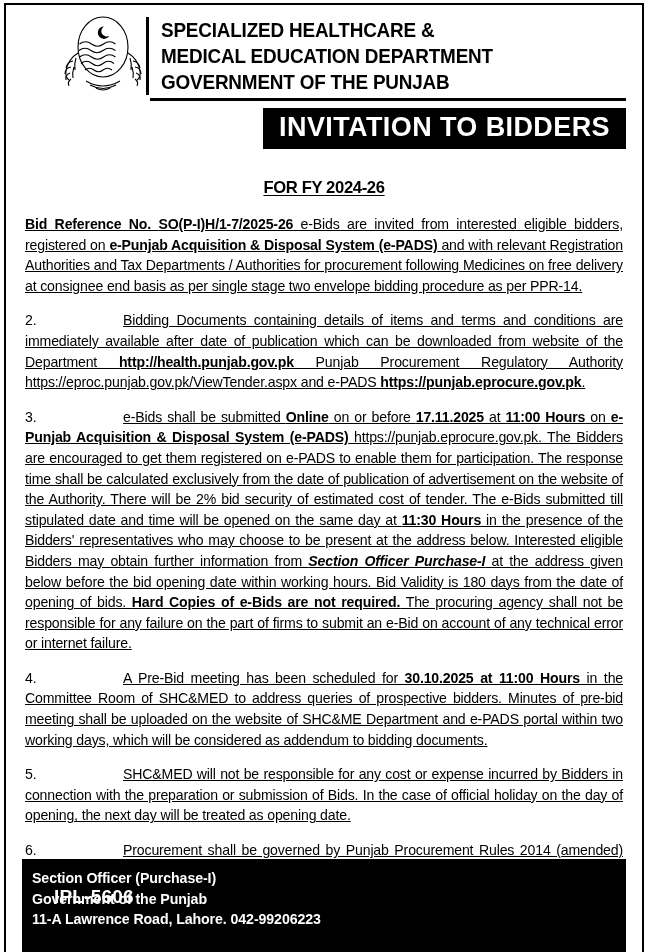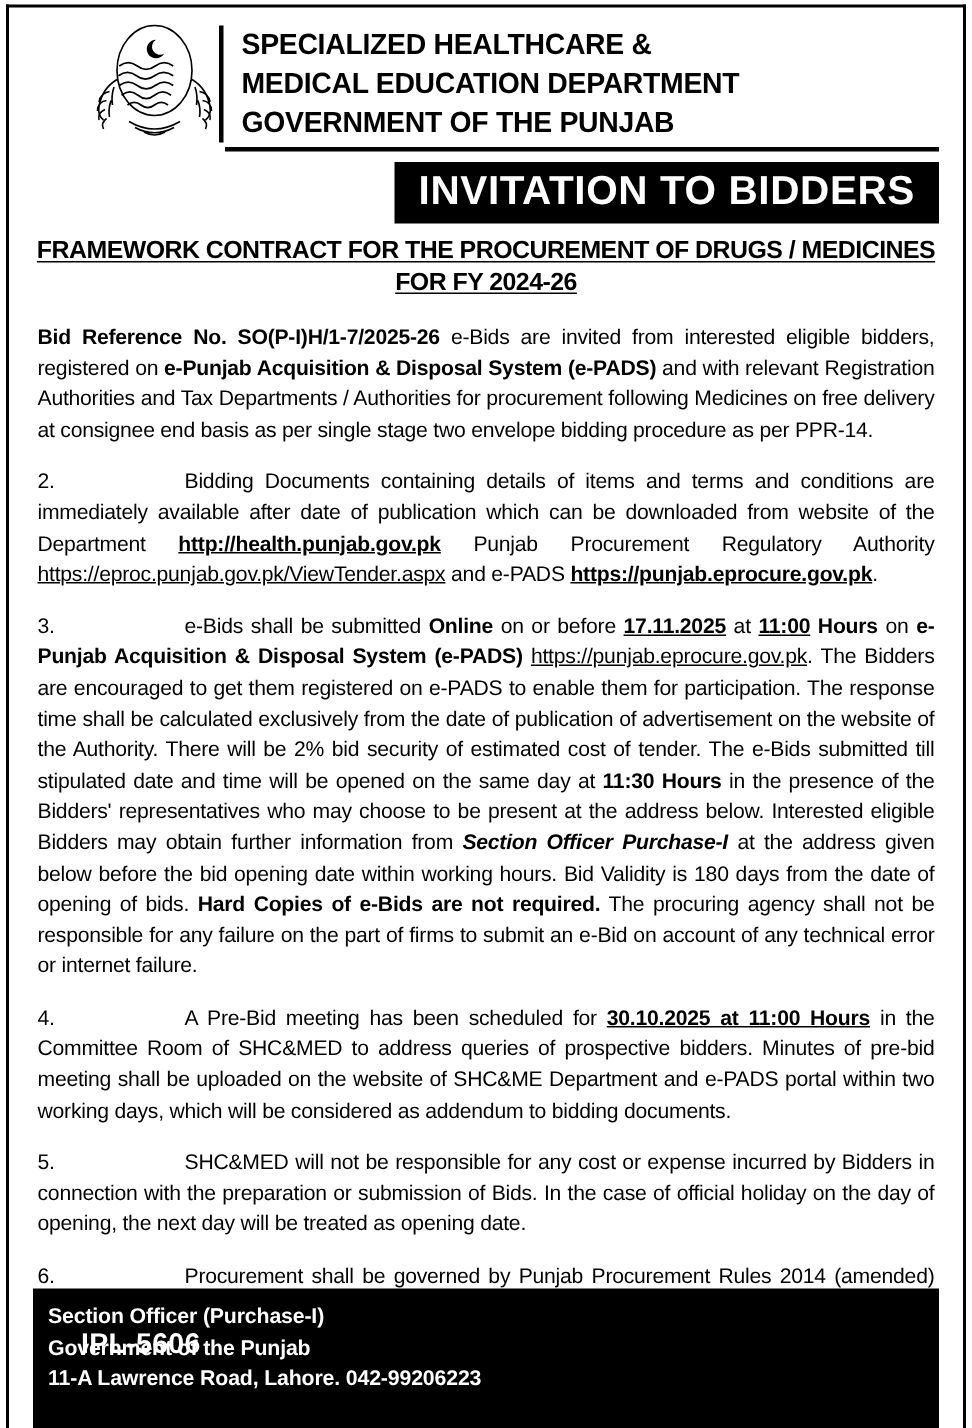--- a/index.html
+++ b/index.html
@@ -109,20 +109,21 @@
     margin-top: 16px;
     padding: 0 3px;
   }
   p.para {
     margin: 0 0 14px 0;
     font-size: 14.1px;
     line-height: 20.6px;
     text-align: justify;
     text-justify: inter-word;
     letter-spacing: -0.15px;
+    text-decoration: underline;
   }
   p.para:last-child { margin-bottom: 0; }
   .num {
     display: inline-block;
     width: 98px;
   }
   b { font-weight: bold; }
   u { text-decoration: underline; text-underline-offset: 1px; }
   i { font-style: italic; }
   .bu { font-weight: bold; text-decoration: underline; text-underline-offset: 1px; }
@@ -208,21 +209,21 @@
       </div>
     </div>
 
     <div class="head-rule"></div>
 
     <div class="banner-wrap">
       <div class="banner">INVITATION TO BIDDERS</div>
     </div>
 
     <div class="subtitle">
-      <span>FRAMEWORK CONTRACT FOR THE PROCUREMENT OF DRUGS / MEDICINES</span><br>
+      <br>
       <span>FOR FY 2024-26</span>
     </div>
 
     <div class="body-copy">
 
       <p class="para"><b>Bid Reference No.</b><b> </b><b>SO(P-I)H/1-7/2025-26</b><span> e-Bids are invited from interested eligible bidders, registered on </span><b>e-Punjab Acquisition &amp; Disposal System (e-PADS)</b><span> and with relevant Registration Authorities and Tax Departments / Authorities for procurement following Medicines on free delivery at consignee end basis as per single stage two envelope bidding procedure as per PPR-14.</span></p>
 
       <p class="para"><span class="num">2.</span><span>Bidding Documents containing details of items and terms and conditions are immediately available after date of publication which can be downloaded from website of the Department </span><b><u>http://health.punjab.gov.pk</u></b><span> Punjab Procurement Regulatory Authority </span><u>https://eproc.punjab.gov.pk/ViewTender.aspx</u><span> and e-PADS </span><b><u>https://punjab.eprocure.gov.pk</u></b><span>.</span></p>
 
       <p class="para"><span class="num">3.</span><span>e-Bids shall be submitted </span><b>Online</b><span> on or before </span><span class="bu">17.11.2025</span><span> at </span><span class="bu">11:00</span><b> Hours</b><span> on </span><b>e-Punjab Acquisition &amp; Disposal System (e-PADS)</b><span> </span><u>https://punjab.eprocure.gov.pk</u><span>. The Bidders are encouraged to get them registered on e-PADS to enable them for participation. The response time shall be calculated exclusively from the date of publication of advertisement on the website of the Authority. There will be 2% bid security of estimated cost of tender. The e-Bids submitted till stipulated date and time will be opened on the same day at </span><b>11:30 Hours</b><span> in the presence of the Bidders' representatives who may choose to be present at the address below. Interested eligible Bidders may obtain further information from </span><b><i>Section Officer Purchase-I</i></b><span> at the address given below before the bid opening date within working hours. Bid Validity is 180 days from the date of opening of bids. </span><b>Hard Copies of e-Bids are not required.</b><span> The procuring agency shall not be responsible for any failure on the part of firms to submit an e-Bid on account of any technical error or internet failure.</span></p>

